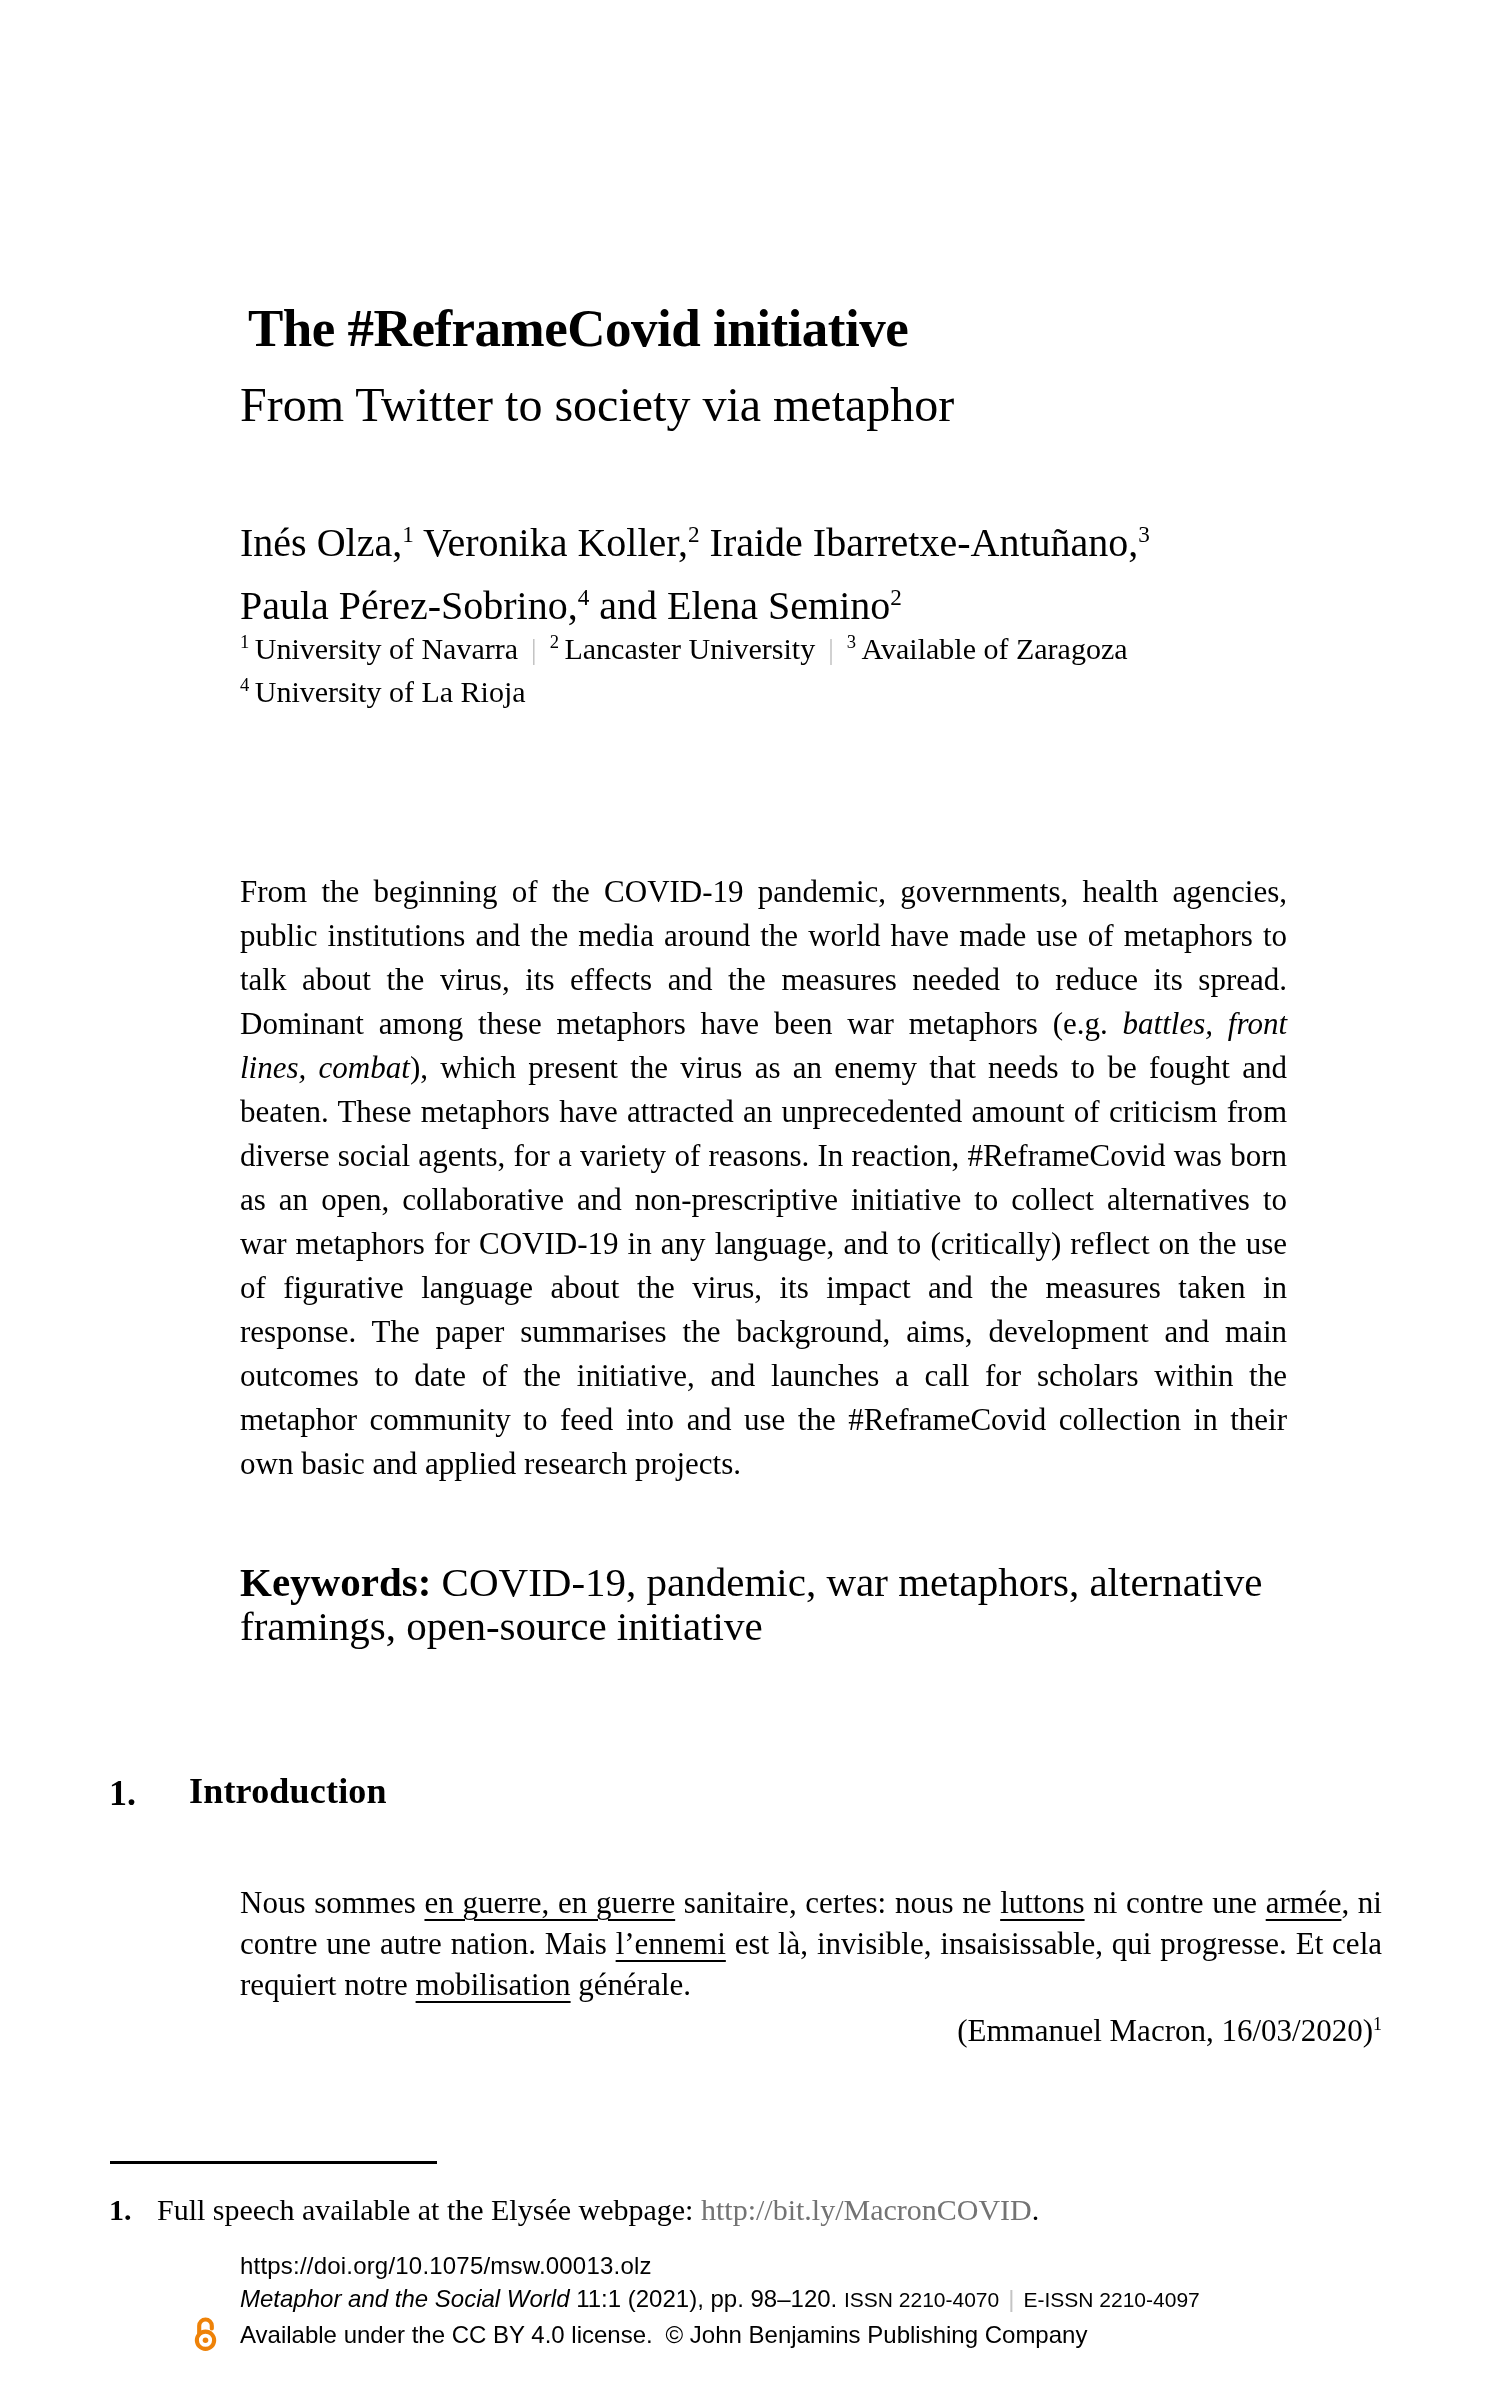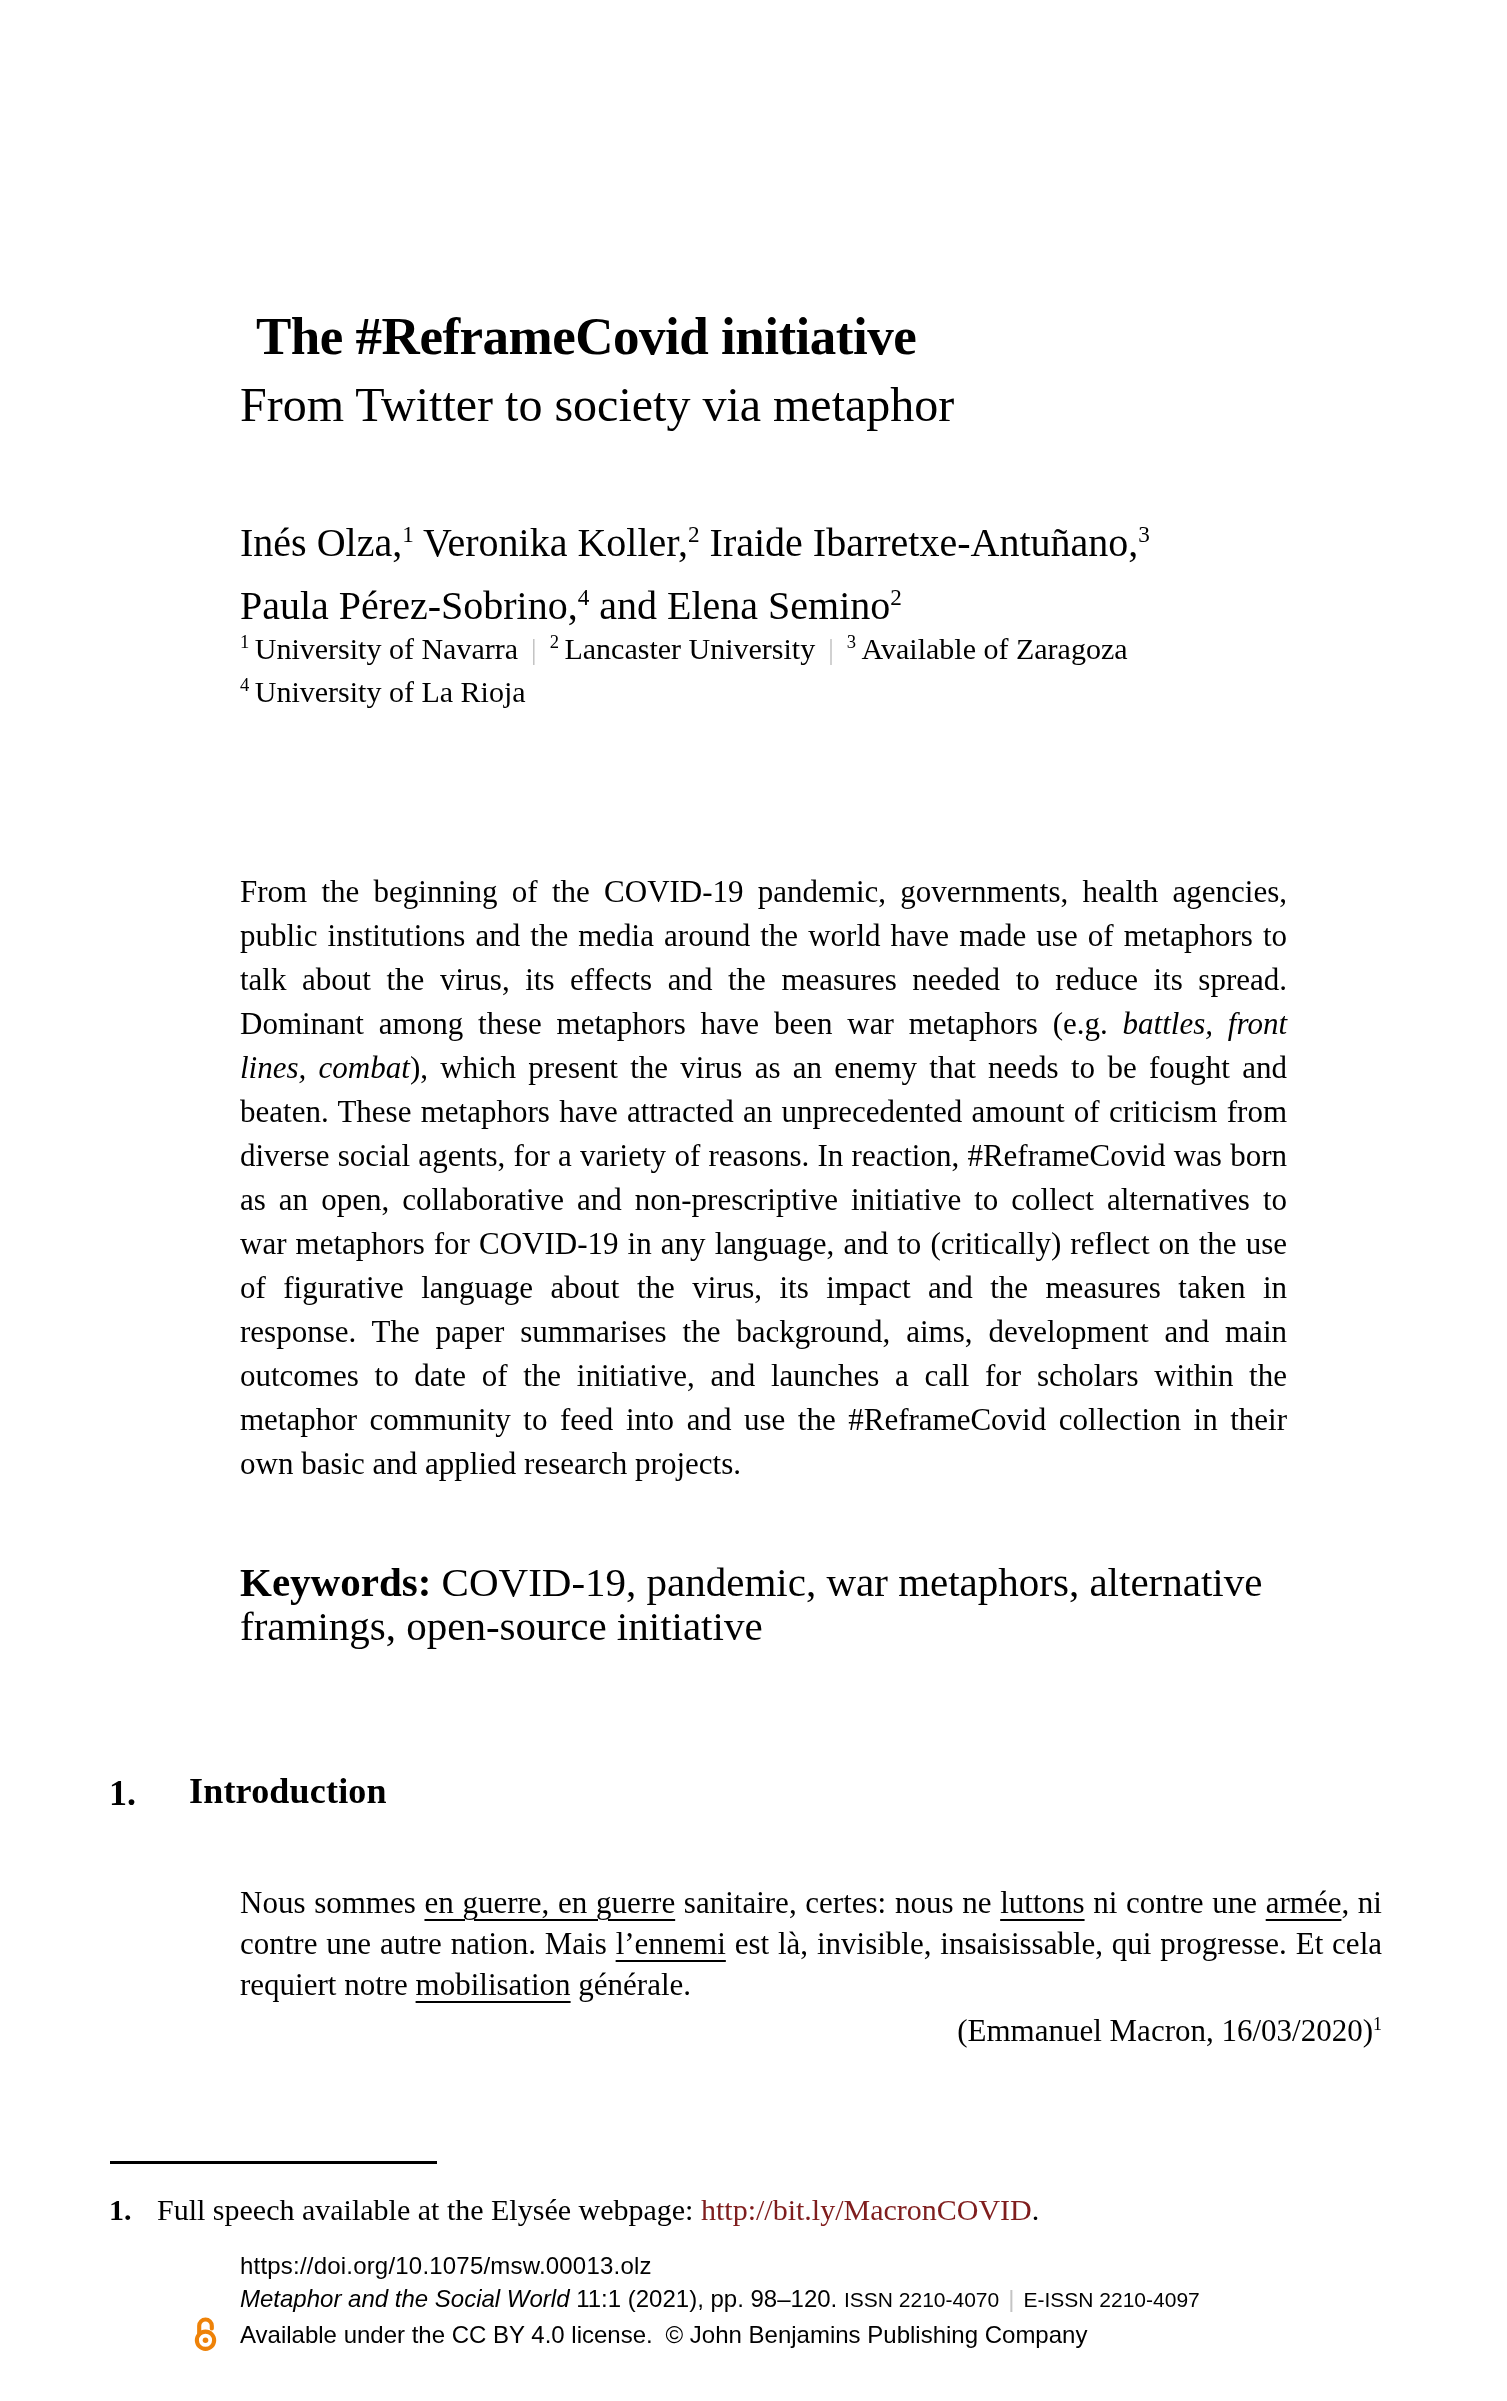--- a/index.html
+++ b/index.html
@@ -8,21 +8,21 @@
     width:1508px;height:2401px;
     background:#ffffff;
     font-family:"Liberation Serif","DejaVu Serif",serif;
     color:#000000;
     overflow:hidden;
   }
   .abs{position:absolute;}
   .title{
     left:240px;top:294px;
     font-size:53px;font-weight:700;line-height:1;
-    letter-spacing:-0.5px;margin:16px;
+    letter-spacing:-0.5px;margin:8px;
   }
   .subtitle{
     left:240px;top:381px;
     font-size:48px;font-weight:400;line-height:1;margin:0;
   }
   .authors{left:240px;top:511px;font-size:40px;line-height:63px;}
   .authors sup{font-size:58%;line-height:0;}
   .affils{left:240px;top:627px;font-size:30px;line-height:43px;}
   .affils sup{font-size:62%;line-height:0;margin-right:5.5px;}
   .affil-div{color:#c4c4c4;margin:0 12.8px;font-weight:400;}
@@ -50,21 +50,21 @@
     text-underline-offset:5.5px;
   }
   .attribution{
     left:240px;top:2015px;width:1142px;
     font-size:31px;line-height:1;text-align:right;
   }
   .attribution sup{font-size:58%;line-height:0;}
   .fn-rule{left:110px;top:2161px;width:327px;height:2.7px;background:#000;}
   .fn-marker{left:109px;top:2195px;font-size:30px;font-weight:700;line-height:1;}
   .fn-text{left:157px;top:2195px;width:1240px;font-size:30px;line-height:1;}
-  .fn-link{color:#7f1d1d;text-decoration:none;}
+  .fn-link{color:#737373;text-decoration:none;}
   .footer-sans{font-family:"Liberation Sans","DejaVu Sans",sans-serif;}
   .doi{left:240px;top:2254px;font-size:24px;line-height:1;letter-spacing:0.2px;color:#000;text-decoration:none;}
   .journal-line{left:240px;top:2285px;font-size:24px;line-height:1.2;white-space:nowrap;}
   .journal-title{font-style:italic;}
   .issn{font-size:21px;}
   .f-div{color:#c4c4c4;margin:0 9px;}
   .license-line{left:240px;top:2321px;font-size:24px;line-height:1.2;white-space:nowrap;}
   .copyright{margin-left:12.8px;}
   .oa-icon{left:192px;top:2315px;width:27px;height:37px;color:#EE8208;}
 </style>

